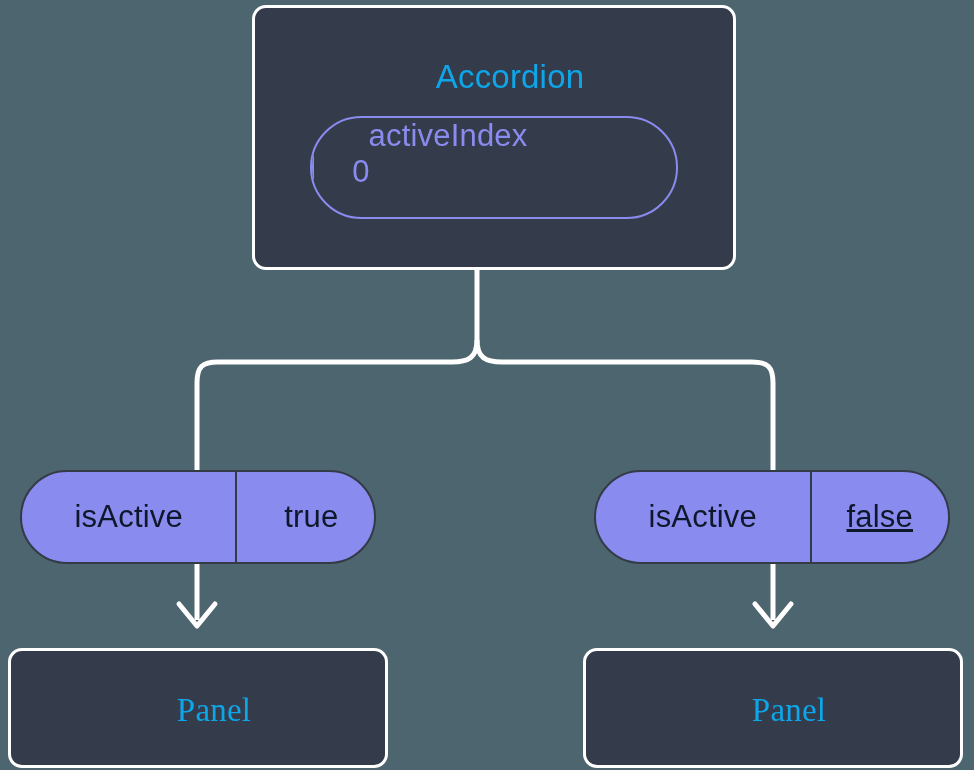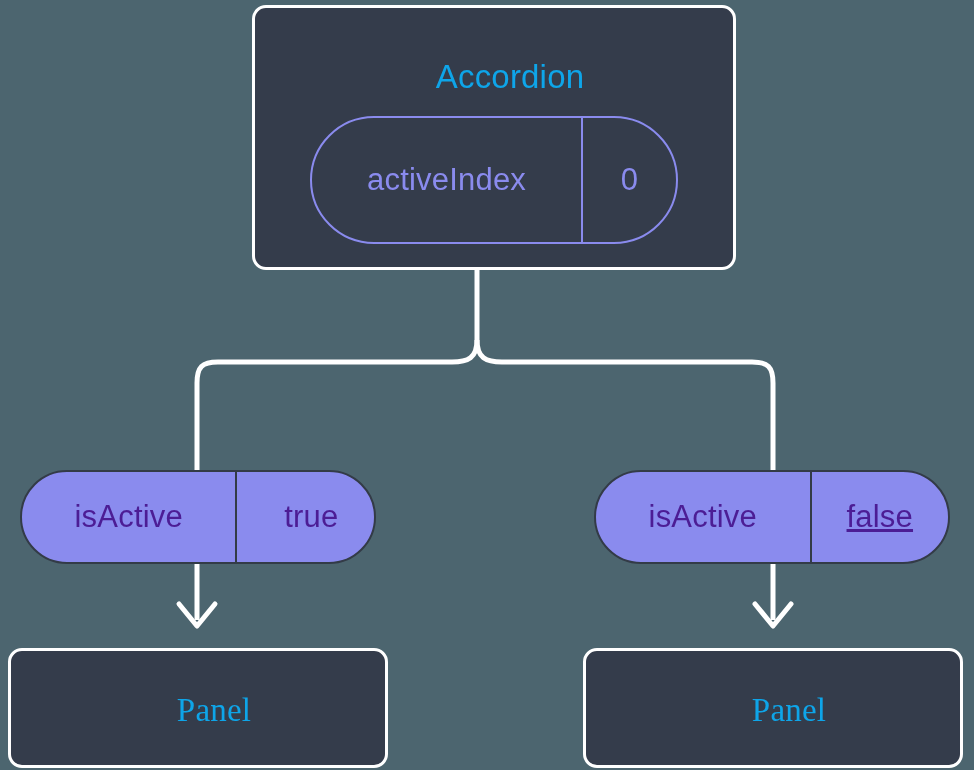--- a/index.html
+++ b/index.html
@@ -105,31 +105,32 @@
     border-left: 2px solid #8a8bee;
   }
 
   
   .pill.filled {
     border: 2px solid #333b47;
     background: #8a8bee;
   }
   .pill.filled .pill-key,
   .pill.filled .pill-val {
-    color: #4c1d95;
+    color: #0f172a;
   }
   .pill.filled .pill-val {
     border-left: 2px solid #333b47;
   }
 
   #pill-active-index {
     left: 310px;
     top: 116px;
     width: 368px;
-    height: 128px;
+    height: 103px;
+    flex-direction: column;
   }
   #pill-active-index .pill-key { width: 272px; }
   #pill-active-index .pill-val { width: 96px; }
 
   #pill-is-active-left {
     left: 20px;
     top: 470px;
     width: 356px;
     height: 94px;
     z-index: 3;

